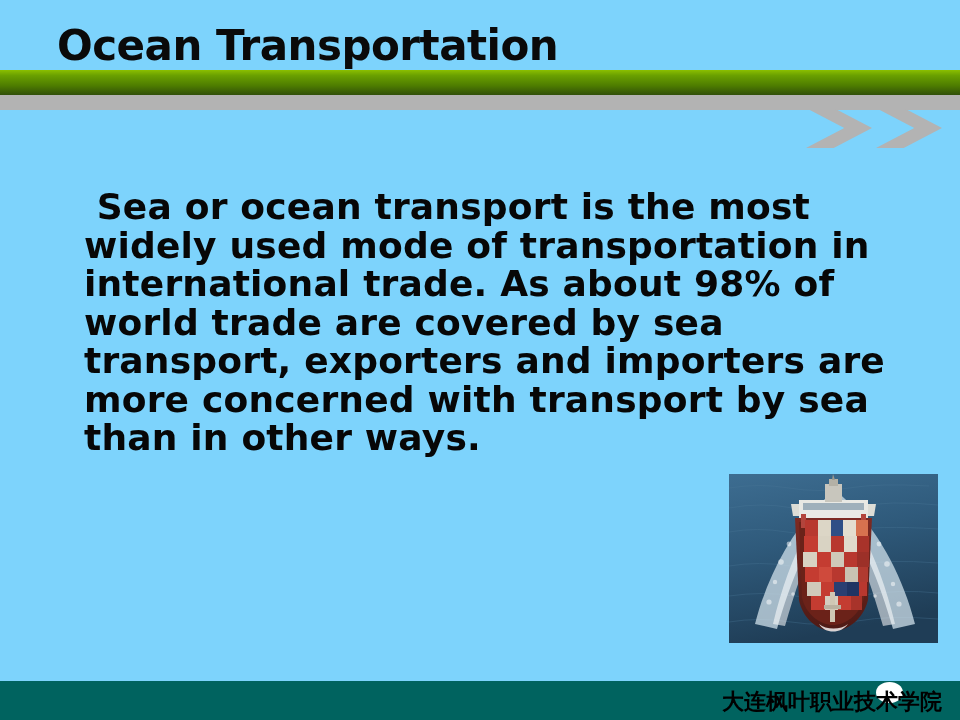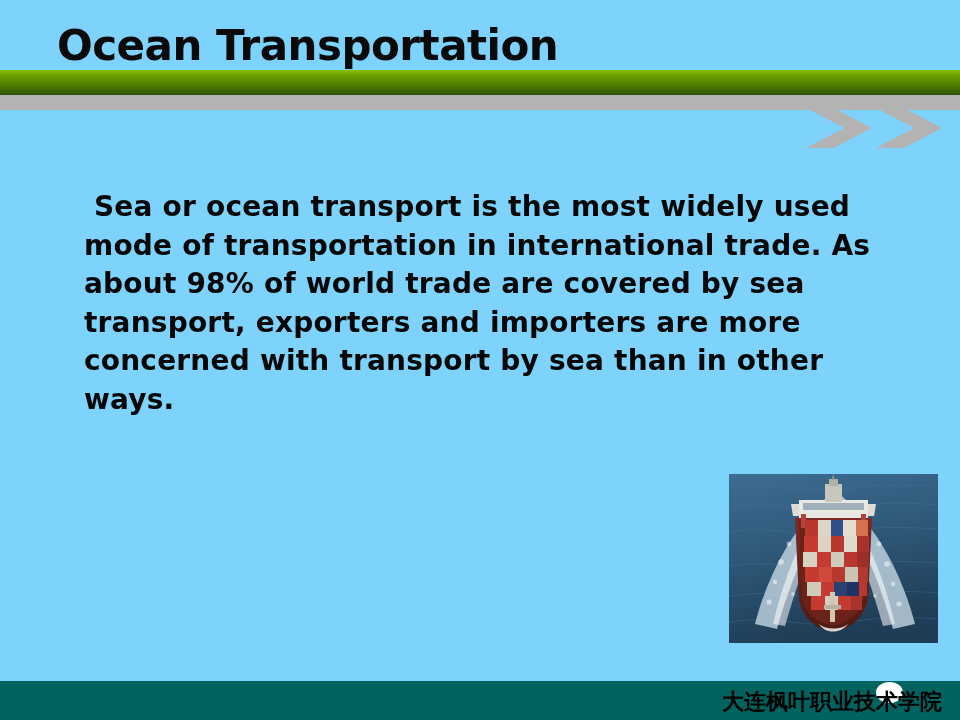--- a/index.html
+++ b/index.html
@@ -72,21 +72,21 @@
   .chev-1 { left: 0px; }
   .chev-2 { left: 70px; }
 
   
   .body-text {
     position: absolute;
     left: 84px;
     top: 188px;
     width: 830px;
     font-family: "DejaVu Sans", sans-serif;
-    font-size: 28px;
+    font-size: 36px;
     font-weight: bold;
     line-height: 38.5px;
     color: #070707;
     letter-spacing: 0.2px;
     white-space: pre-wrap;
   }
 
   
   .ship-photo {
     position: absolute;

